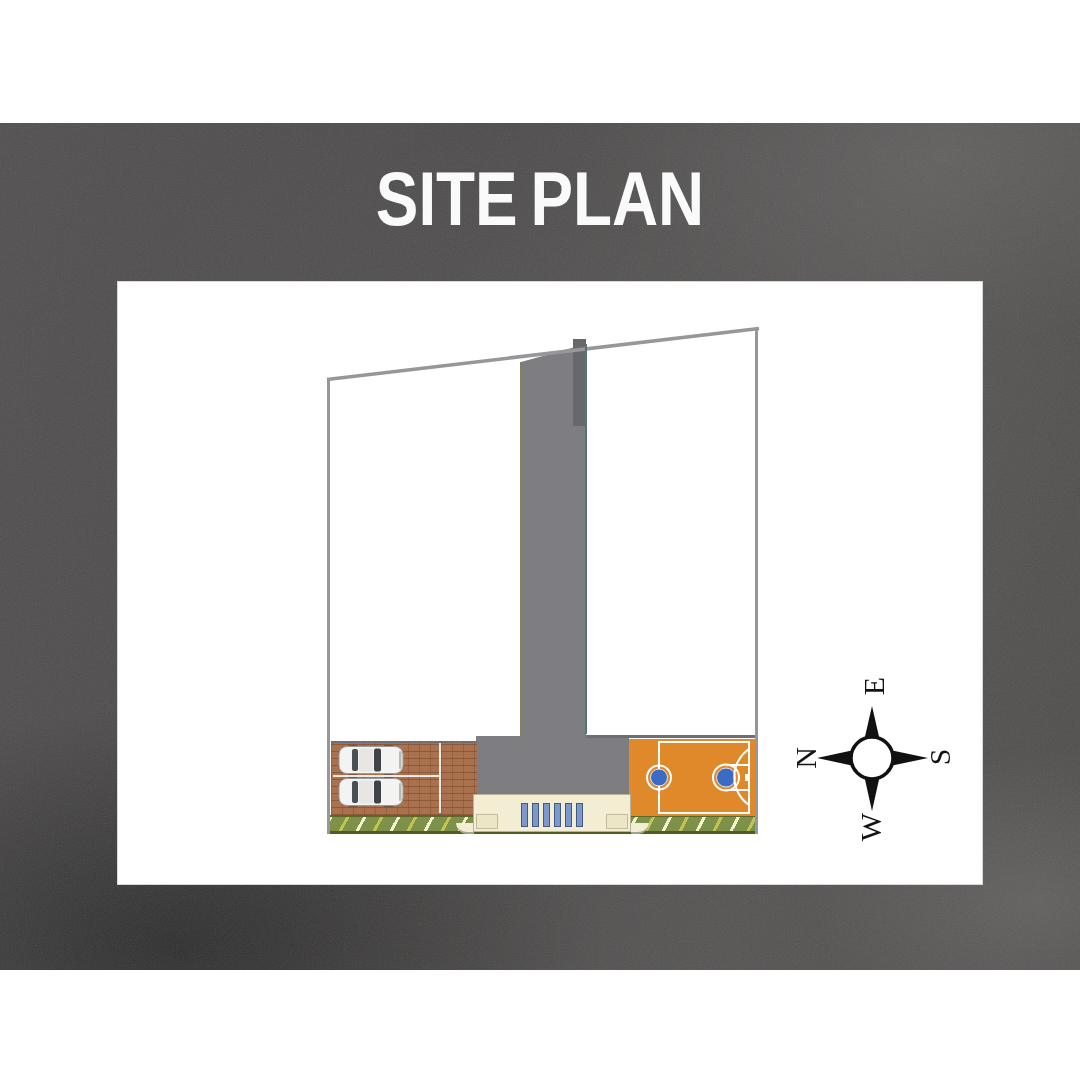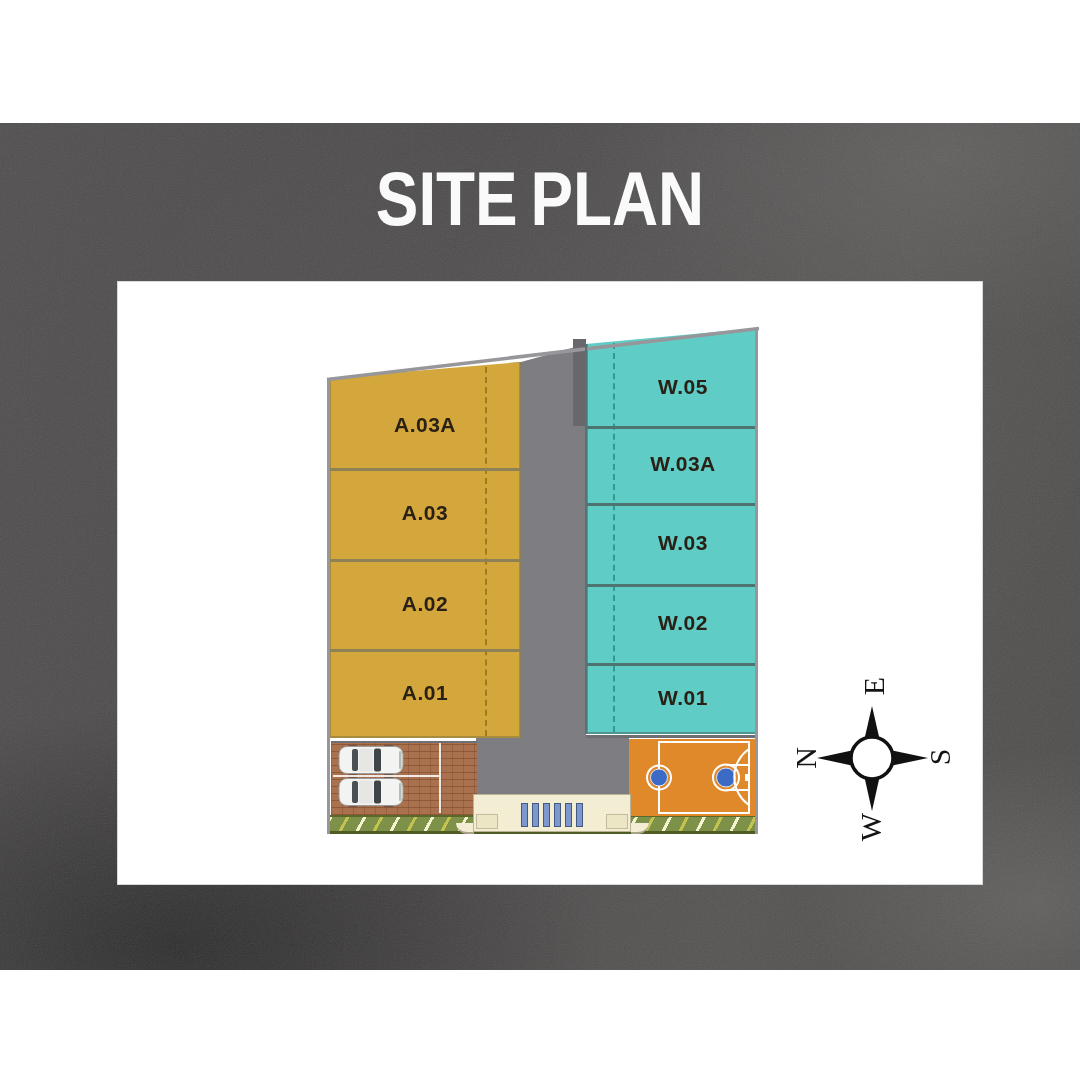--- a/index.html
+++ b/index.html
@@ -111,43 +111,21 @@
     </svg>
   </div>
 
   <div class="title">SITE PLAN</div>
 
   <div class="panel">
 
     <div class="road"></div>
     <div class="darkband"></div>
 
-    <div class="block block-left">
-      <div class="dash"></div>
-      <div class="rowline" style="top:107px"></div>
-      <div class="rowline" style="top:198px"></div>
-      <div class="rowline" style="top:288px"></div>
-      <div class="lotlabel" style="top:64px">A.03A</div>
-      <div class="lotlabel" style="top:152px">A.03</div>
-      <div class="lotlabel" style="top:243px">A.02</div>
-      <div class="lotlabel" style="top:332px">A.01</div>
-    </div>
-
-    <div class="block block-right">
-      <div class="dash"></div>
-      <div class="rowline" style="top:99px"></div>
-      <div class="rowline" style="top:176px"></div>
-      <div class="rowline" style="top:257px"></div>
-      <div class="rowline" style="top:336px"></div>
-      <div class="lotlabel" style="top:60px">W.05</div>
-      <div class="lotlabel" style="top:137px">W.03A</div>
-      <div class="lotlabel" style="top:216px">W.03</div>
-      <div class="lotlabel" style="top:296px">W.02</div>
-      <div class="lotlabel" style="top:371px">W.01</div>
-    </div>
+
 
     <div class="greenstrip"></div>
 
     <div class="parking"></div>
     <div class="stall-v"></div>
     <div class="stall-h"></div>
     <svg class="car car1" viewBox="0 0 66 30" xmlns="http://www.w3.org/2000/svg">
       <rect x="10" y="0.5" width="9" height="4" fill="#3a3a3a"></rect>
         <rect x="46" y="0.5" width="9" height="4" fill="#3a3a3a"></rect>
       <rect x="10" y="25.5" width="9" height="4" fill="#3a3a3a"></rect>

